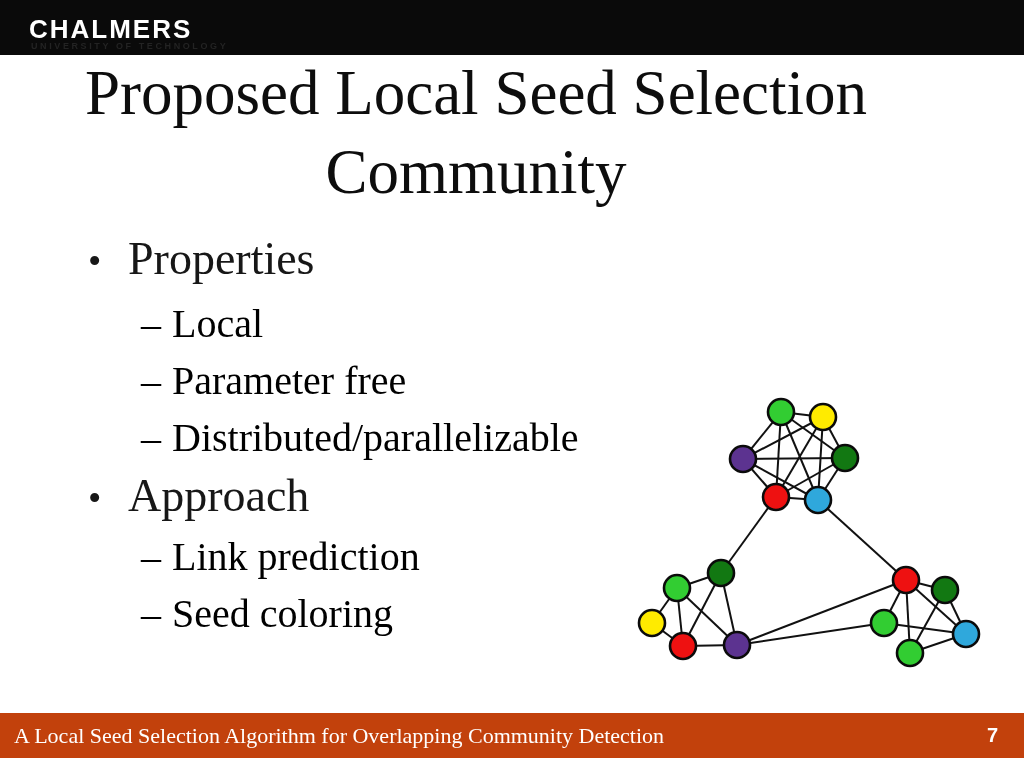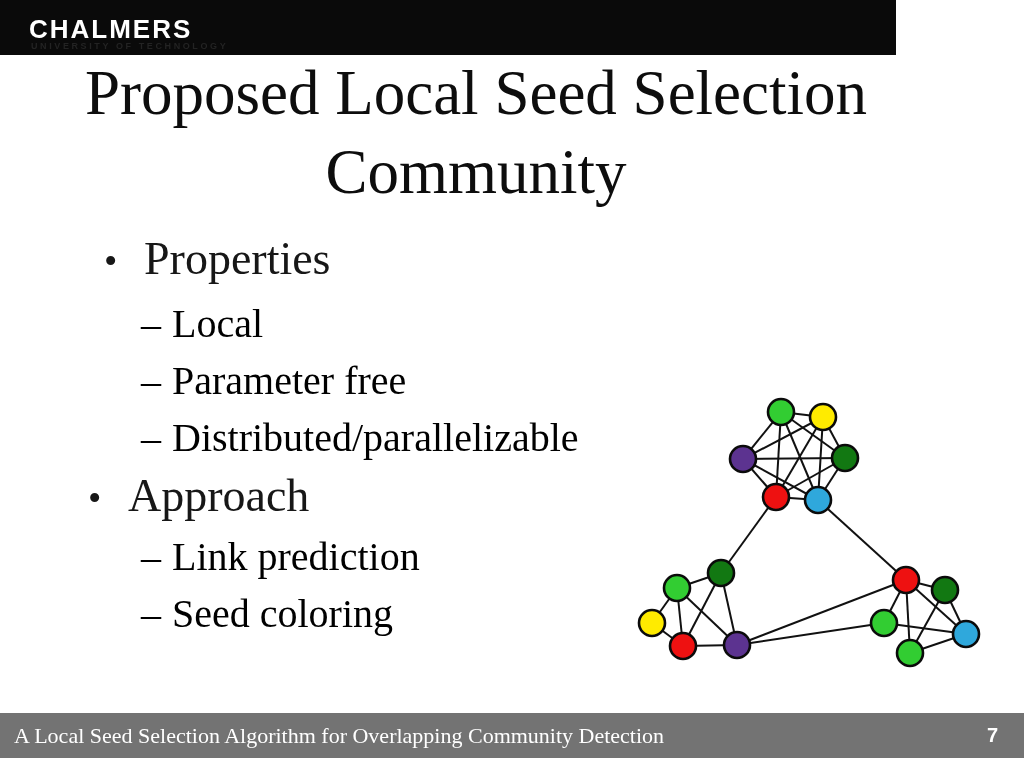--- a/index.html
+++ b/index.html
@@ -6,21 +6,21 @@
     margin: 0; padding: 0; background: #ffffff;
     font-family: "Liberation Serif", serif;
   }
   .slide {
     position: relative; width: 1024px; height: 768px;
     background: #ffffff; overflow: hidden;
   }
 
   
   .header {
-    position: absolute; left: 0; top: 0; width: 896px; height: 55px;
+    position: absolute; left: 0; top: 0; width: 1024px; height: 55px;
     background: #0a0a0a;
   }
   .logo-text {
     position: absolute; left: 29px; top: 14px;
     font-family: "Liberation Sans", sans-serif;
     font-weight: bold; font-size: 26px; color: #ffffff;
     letter-spacing: 2px; white-space: nowrap;
   }
   .logo-subtext {
     position: absolute; left: 31px; top: 41px;
@@ -35,39 +35,39 @@
     text-align: center; color: #0d0d0d;
     font-size: 63px; line-height: 79px; white-space: nowrap;
   }
 
   
   .bullet-row { position: absolute; white-space: nowrap; color: #171717; }
   .level1 { left: 88px; font-size: 46px; }
   .level2 { left: 141px; font-size: 40px; color: #000000; }
   .level1 .marker { display: inline-block; width: 40px; font-size: 38px; vertical-align: baseline; }
   .level2 .marker { display: inline-block; width: 31px; }
-  .row0 { top: 232px; margin-left: 16px; }
+  .row0 { top: 232px; }
   .row1 { top: 300px; }
   .row2 { top: 357px; }
   .row3 { top: 414px; }
   .row4 { top: 469px; }
   .row5 { top: 533px; }
   .row6 { top: 590px; }
 
   
   .diagram {
     position: absolute; left: 615px; top: 383px;
     width: 400px; height: 300px;
   }
   .diagram svg { width: 100%; height: 100%; display: block; }
 
   
   .footer {
     position: absolute; left: 0; top: 713px; width: 1024px; height: 45px;
-    background: #737373;
+    background: #c2410c;
   }
   .footer-text {
     position: absolute; left: 14px; top: 10px;
     font-family: "Liberation Serif", serif;
     font-size: 22px; color: #ffffff; white-space: nowrap;
   }
   .footer-page {
     position: absolute; right: 26px; top: 11px;
     font-family: "Liberation Sans", sans-serif;
     font-weight: bold; font-size: 20px; color: #ffffff;

